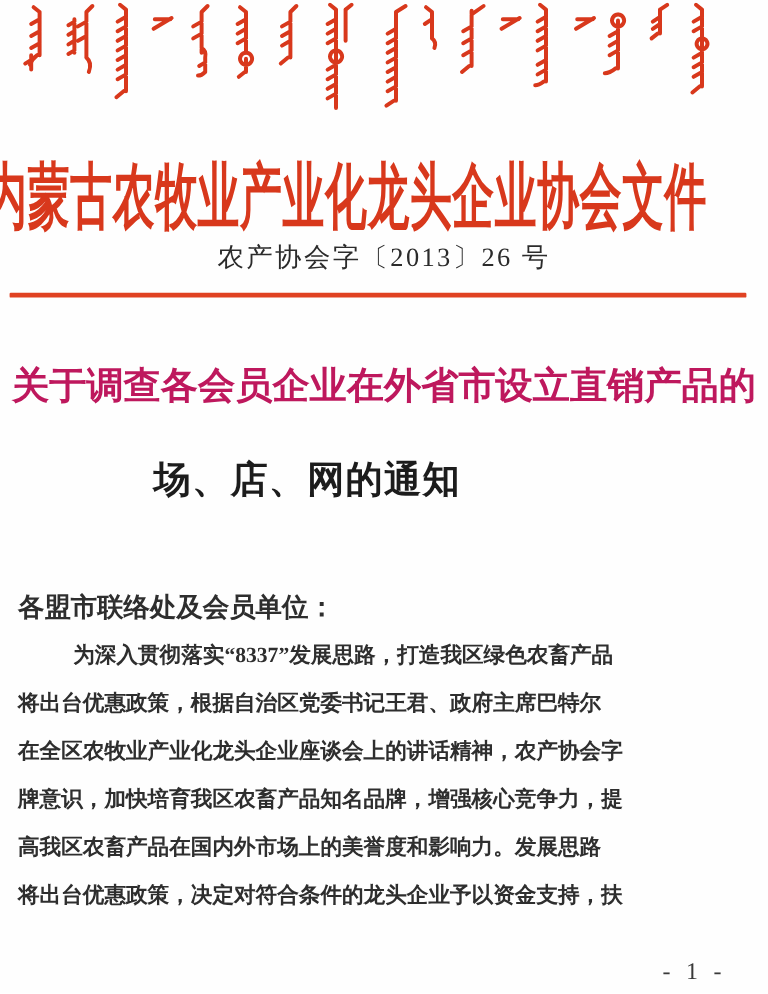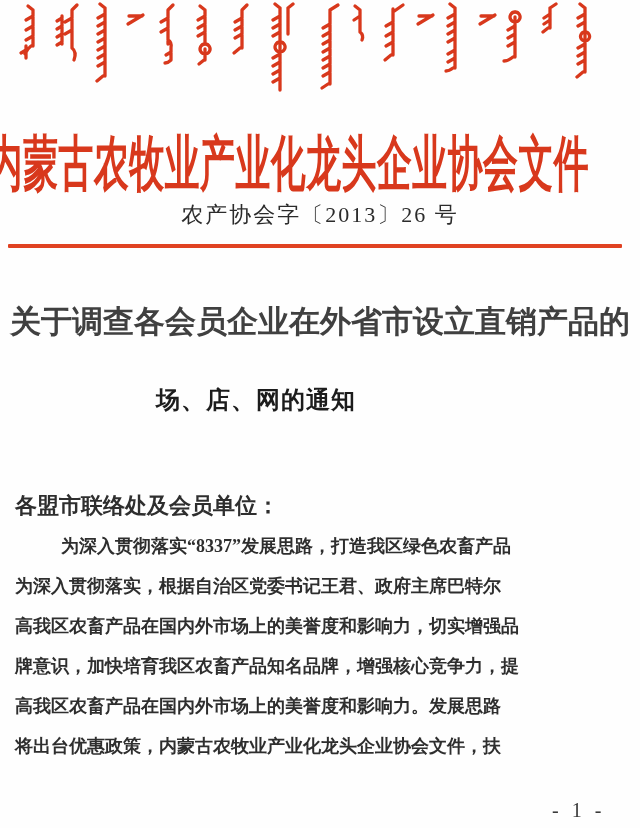--- a/index.html
+++ b/index.html
@@ -73,31 +73,31 @@
   
   .notice-title-1 {
     position: absolute;
     top: 302px;
     left: 0;
     width: 640px;
     text-align: center;
     font-size: 31px;
     line-height: 40px;
     font-weight: bold;
-    color: #404040;
+    color: #be185d;
     white-space: nowrap;
     letter-spacing: 0px;
   }
   .notice-title-2 {
     position: absolute;
     top: 380px;
     left: 0;
     width: 512px;
     text-align: center;
-    font-size: 24px;
+    font-size: 31px;
     line-height: 40px;
     font-weight: bold;
     color: #1c1c1c;
     letter-spacing: 1px;
   }
 
   
   .body-text {
     position: absolute;
     top: 486px;
@@ -177,22 +177,22 @@
   <div class="doc-number">农产协会字〔2013〕26 号</div>
 
   <div class="red-rule"></div>
 
   <div class="notice-title-1">关于调查各会员企业在外省市设立直销产品的</div>
   <div class="notice-title-2">场、店、网的通知</div>
 
   <div class="body-text">
     <div class="salutation">各盟市联络处及会员单位：</div>
     <div class="para-line indent">为深入贯彻落实“8337”发展思路，打造我区绿色农畜产品</div>
-    <div class="para-line">为深入贯彻落实，根据自治区党委书记王君、政府主席巴特尔</div>
-    <div class="para-line">高我区农畜产品在国内外市场上的美誉度和影响力，切实增强品</div>
+    <div class="para-line">将出台优惠政策，根据自治区党委书记王君、政府主席巴特尔</div>
+    <div class="para-line">在全区农牧业产业化龙头企业座谈会上的讲话精神，农产协会字</div>
     <div class="para-line">牌意识，加快培育我区农畜产品知名品牌，增强核心竞争力，提</div>
     <div class="para-line">高我区农畜产品在国内外市场上的美誉度和影响力。发展思路</div>
-    <div class="para-line">将出台优惠政策，内蒙古农牧业产业化龙头企业协会文件，扶</div>
+    <div class="para-line">将出台优惠政策，决定对符合条件的龙头企业予以资金支持，扶</div>
   </div>
 
   <div class="page-number">- 1 -</div>
 
 </div>
 
 </body></html>

